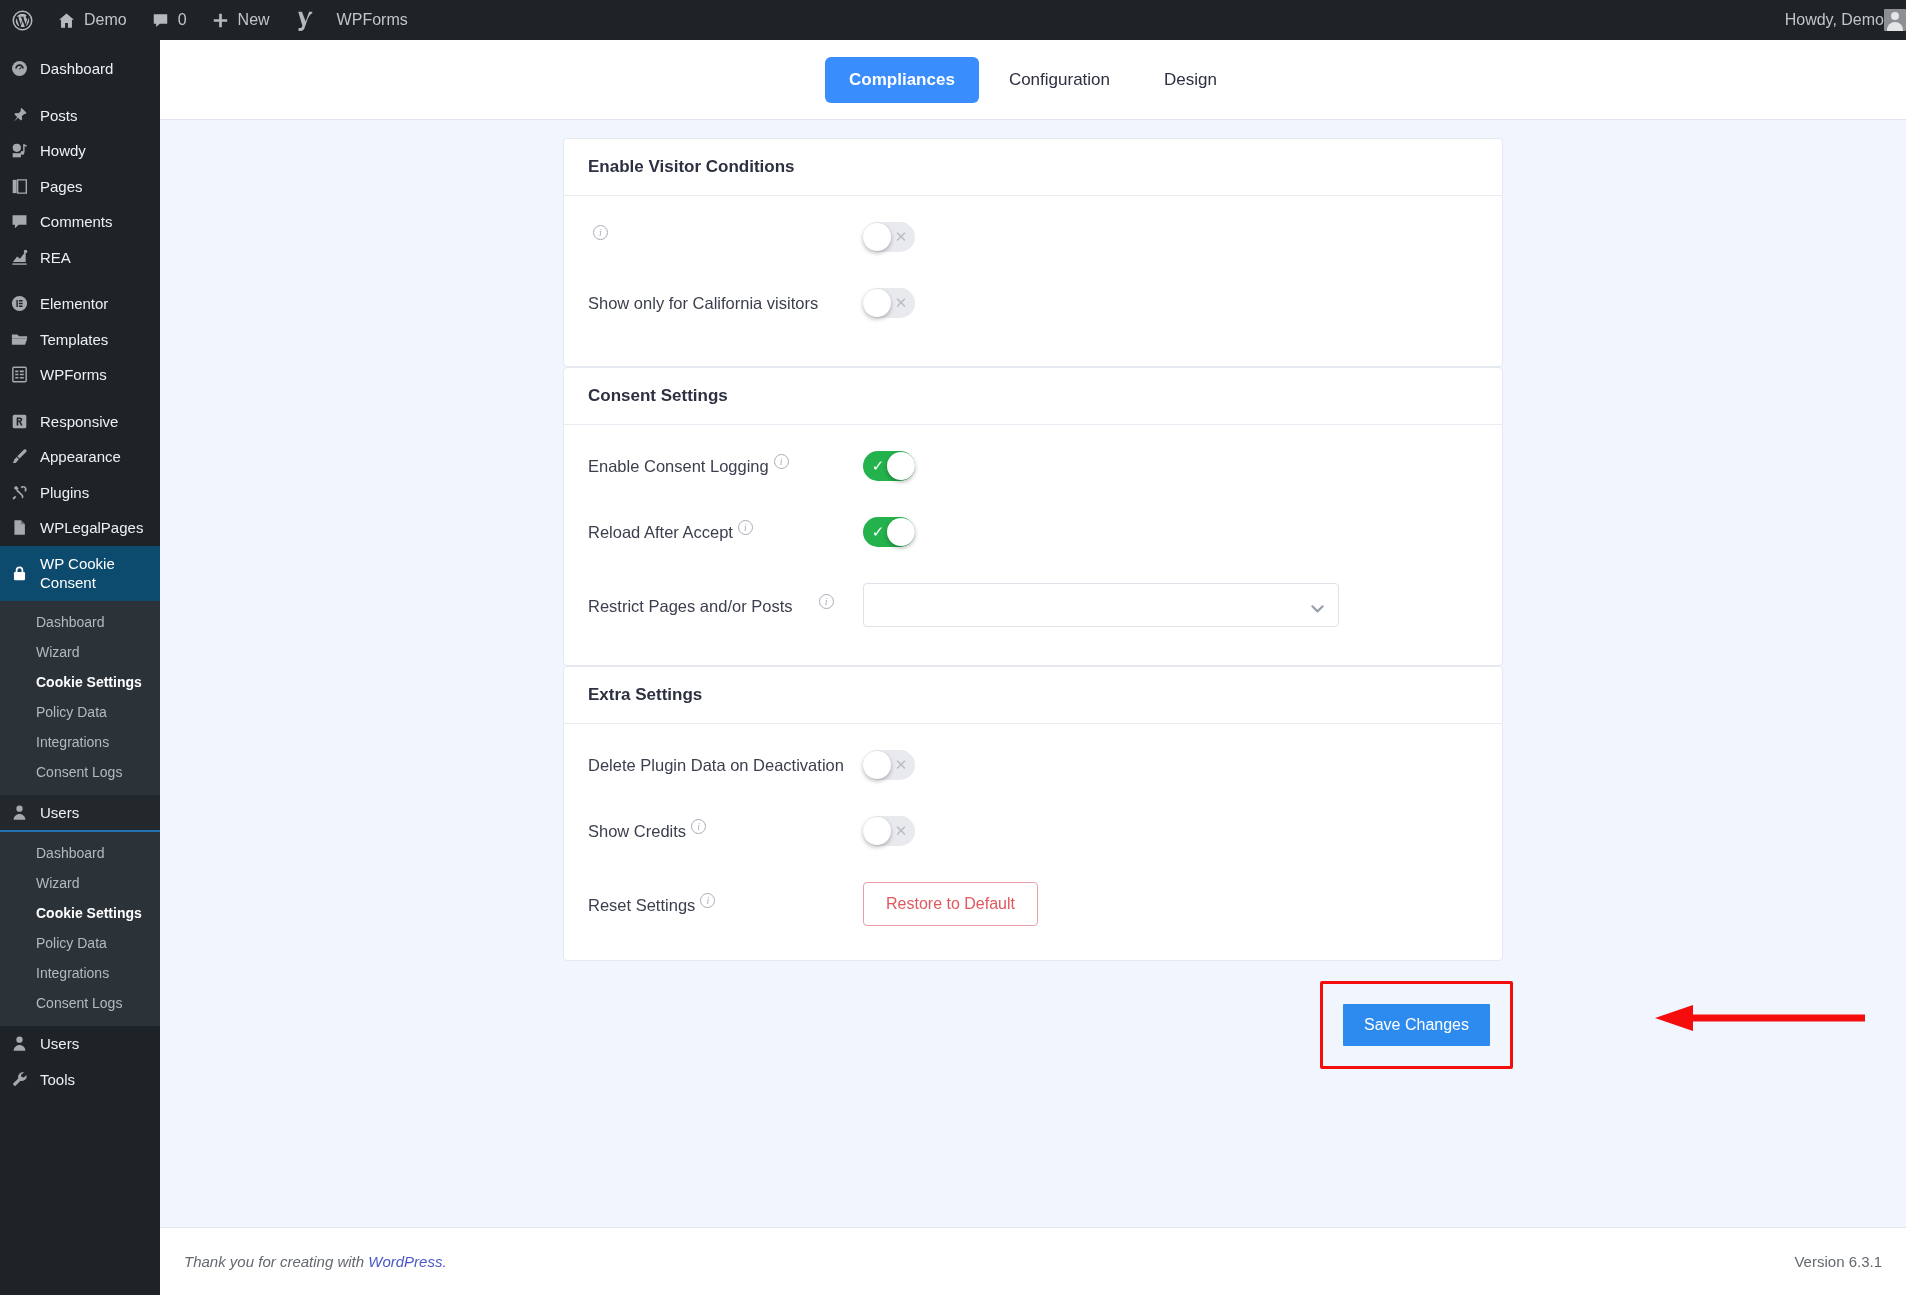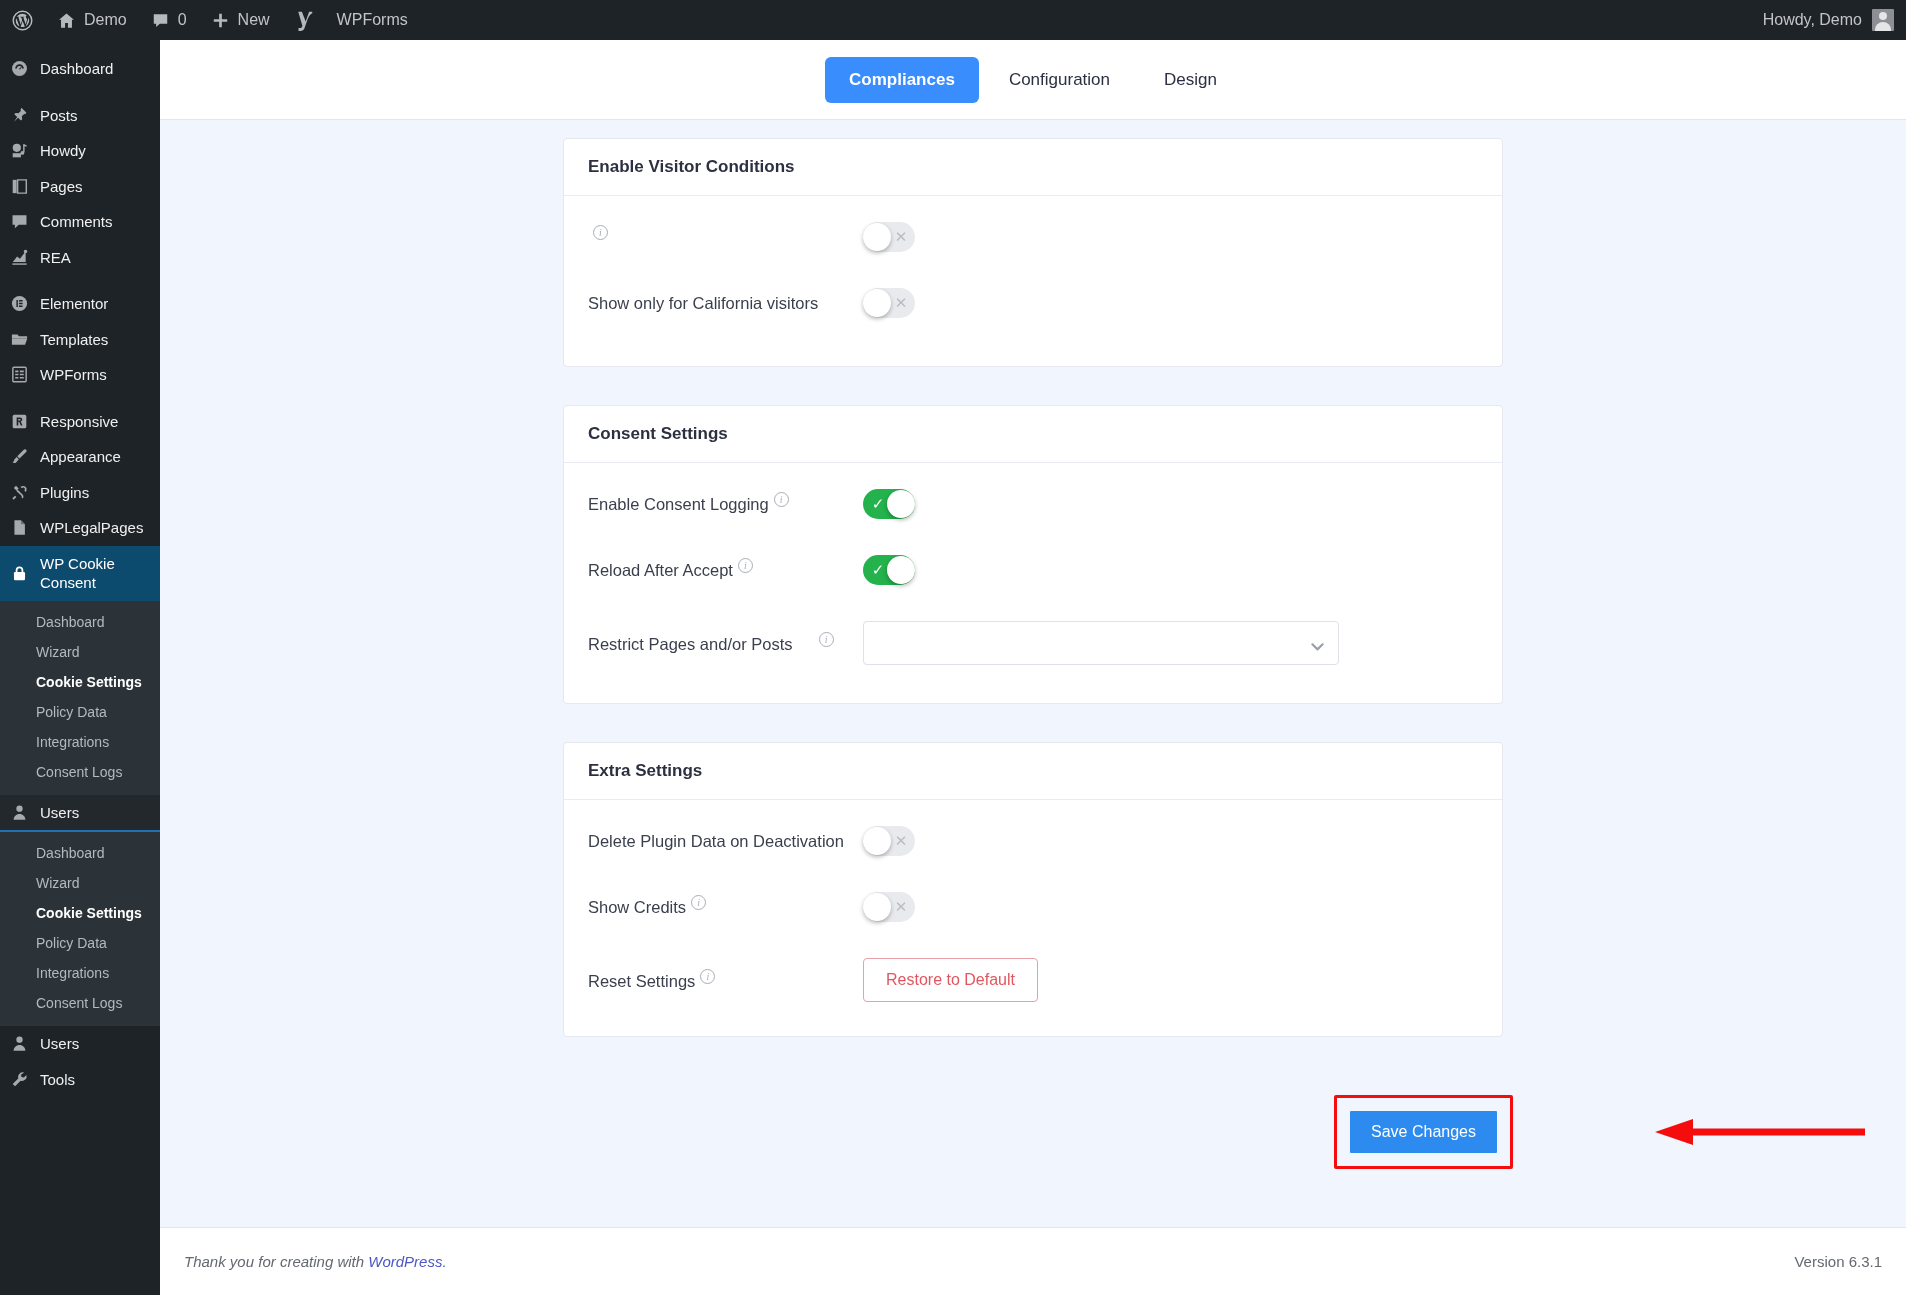--- a/index.html
+++ b/index.html
@@ -16,21 +16,21 @@
     position: absolute; top: 0; left: 0; width: 1906px; height: 40px;
     background: #1d2327; color: #c3c4c7;
     display: flex; align-items: center; font-size: 16px; z-index: 40;
   }
   .ab-item {
     display: flex; align-items: center; gap: 8px;
     height: 40px; padding: 0 12px; color: #c3c4c7; white-space: nowrap;
   }
   .ab-item:first-child { padding-left: 12px; }
   .ab-spacer { flex: 1; }
-  .ab-right { display: flex; align-items: center; gap: 10px; padding-right: 12px; }
+  .ab-right { display: flex; align-items: center; padding-right: 0; }
   .ab-avatar {
     width: 22px; height: 22px; background: #8c8f94; border-radius: 1px;
     display: inline-block; position: relative; overflow: hidden;
   }
   .ab-avatar::before {
     content: ""; position: absolute; left: 7px; top: 3px;
     width: 8px; height: 8px; border-radius: 50%; background: #e4e5e7;
   }
   .ab-avatar::after {
     content: ""; position: absolute; left: 3px; top: 13px;
@@ -84,21 +84,20 @@
     white-space: nowrap;
   }
   .tab.active { background: #3a8dfc; color: #fff; font-weight: bold; }
 
   
   .col {
     width: 940px; margin: 0 auto; padding-top: 18px;
   }
   .card {
     background: #fff; border: 1px solid #e6e8ef; border-radius: 4px;
-    margin-bottom: 38px;
   }
   .card-head {
     padding: 18px 24px; font-size: 17px; font-weight: bold; color: #2c3040;
     border-bottom: 1px solid #e9ebf2;
   }
   .card-body { padding: 26px 24px 26px 24px; }
   .row {
     display: flex; align-items: flex-start; min-height: 52px; margin-bottom: 14px;
   }
   .row:last-child { margin-bottom: 0; }
@@ -154,21 +153,21 @@
     border: 1px solid #e8a0a6; color: #e0575f; background: #fff;
     border-radius: 4px; padding: 12px 22px; font-size: 16px;
   }
 
   
   .save-area {
     width: 940px; margin: 0 auto; position: relative; height: 120px;
   }
   .save-wrap {
     position: absolute; right: -10px; top: 20px;
-    border: 3px solid #f50c0c; padding: 13px; border-radius: 2px;
+    border: 3px solid #f50c0c; padding: 20px; border-radius: 2px;
   }
   .btn-save {
     background: #2d8bf0; color: #fff; border: none;
     padding: 12px 21px; font-size: 16px; font-family: "Liberation Sans", sans-serif;
     border-radius: 1px; display: block;
   }
   .arrow-annot {
     position: absolute; left: 1084px; top: 44px; width: 220px; height: 26px;
   }
 

